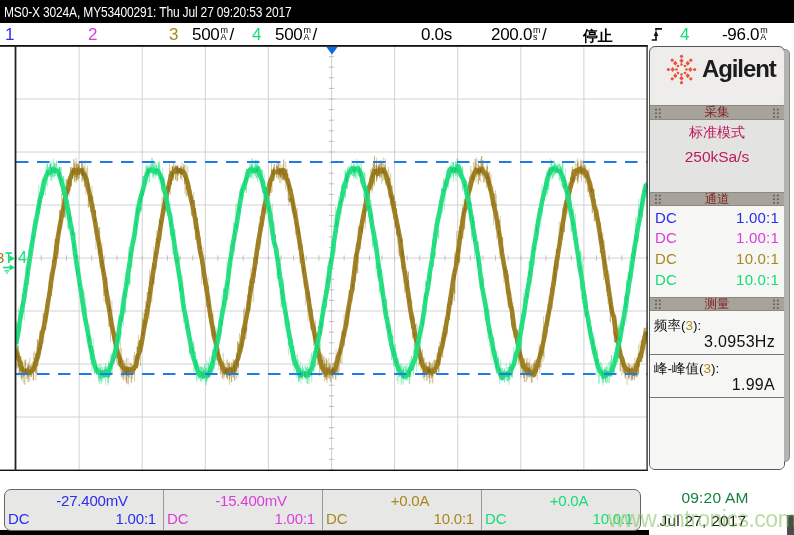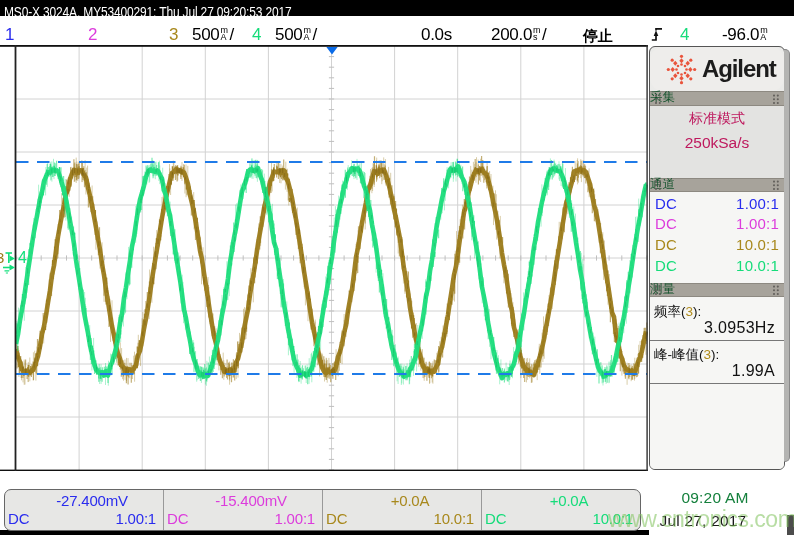--- a/index.html
+++ b/index.html
@@ -1,29 +1,29 @@
 <!DOCTYPE html>
 <html><head><meta charset="utf-8"><style>
 * { margin:0; padding:0; box-sizing:border-box; }
 html,body { width:794px; height:535px; overflow:hidden; background:#fff;
   font-family:"Liberation Sans", sans-serif; }
 .abs { position:absolute; }
-.topbar { position:absolute; left:0; top:0; width:794px; height:16px; background:#000; }
+.topbar { position:absolute; left:0; top:0; width:794px; height:23px; background:#000; }
 .topbar span { position:absolute; left:4px; top:3px; color:#fff; font-size:15px;
   letter-spacing:-0.2px; white-space:pre; transform:scaleX(0.80); transform-origin:0 0; }
 .row2 { position:absolute; left:0; top:23px; width:794px; height:22px; background:#fff; }
 .row2 > span { position:absolute; top:2px; font-size:17px; letter-spacing:-0.3px; white-space:pre; }
 .stk { display:inline-block; position:relative; width:10px; height:17px; vertical-align:top; }
 .stk i { position:absolute; left:1px; font-style:normal; font-size:9px; line-height:9px; letter-spacing:0; }
 .stk i.t { top:1px; } .stk i.b { top:8px; }
 .scope { position:absolute; left:0; top:45px; }
 .panel { position:absolute; left:649px; top:46px; width:136px; height:424px;
   background:#ebebe9; border:1.2px solid #555; border-radius:6px; overflow:hidden; }
 .phead { position:relative; height:14.5px; background:#a7a39b; border-top:1px solid #8d8981;
-  border-bottom:1px solid #8d8981; text-align:left; font-size:12.5px; line-height:13px; color:#14532d;font-family:Liberation Mono, monospace; }
+  border-bottom:1px solid #8d8981; text-align:center; font-size:12.5px; line-height:13px; color:#7f1d1d; }
 .phead svg { position:absolute; top:1.5px; }
 .gl { left:4px; } .gr { right:4px; }
 .acq { height:72px; background:#e3e3e1; text-align:center; color:#be185d; }
 .chrows { height:90.5px; background:#f6f6f4; padding:1.5px 5px 0 5px; }
 .chrow { display:flex; justify-content:space-between; font-size:15px; line-height:20.8px; letter-spacing:0.2px;}
 .meas { background:#f6f6f4; height:173px; font-size:13.5px; color:#111; }
 .mlabel { padding:6.5px 0 0 4px; line-height:15px; }
 .mval { text-align:right; padding:0 9px 0 0; font-size:16px; letter-spacing:0.3px; line-height:18.5px; }
 .msep { border-bottom:1.4px solid #777; margin-top:2.5px; }
 .strip { position:absolute; left:784px; top:49px; width:6px; height:413px; background:#b4b4b2;
@@ -115,21 +115,21 @@
   <path d="M8.8 208 V 218" fill="none"></path>
   <path d="M5.5 208 H 12" fill="none"></path>
   <path d="M9.5 210.5 L15 213.5 L9.5 216.5 Z" stroke="none"></path>
   <path d="M3 222.5 H 10" fill="none"></path>
   <path d="M9.5 219.5 L15 222.5 L9.5 225.5 Z" stroke="none"></path>
   <path d="M4.5 225.8 H 9.2 M5.8 228 H 8" fill="none" stroke-width="1.2"></path>
 </g>
 <text x="18" y="218" font-size="16" fill="#12e07c" font-family="Liberation Sans">4</text>
 </svg>
 <div class="panel">
-  <div style="height:44px; position:relative; background:#eeedeb;border-radius:13px;">
+  <div style="height:58px; position:relative; background:#eeedeb;border-radius:13px;">
     <div class="abs" style="left:15px; top:6px;"><svg width="33" height="33" viewBox="0 0 33 33">
           <circle cx="21.5" cy="16.5" r="1.3" fill="#e9543c"></circle>
           <path d="M25.3 14.0 L27.5 16.5 L25.3 19.0 L23.1 16.5 Z" fill="#e9543c"></path>
           <circle cx="29.7" cy="16.5" r="1.6" fill="#e9543c"></circle>
           <circle cx="20.0" cy="20.0" r="1.3" fill="#e9543c"></circle>
           <path d="M22.7 20.2 L24.9 22.7 L22.7 25.2 L20.5 22.7 Z" fill="#e9543c"></path>
           <circle cx="25.8" cy="25.8" r="1.6" fill="#e9543c"></circle>
           <circle cx="16.5" cy="21.5" r="1.3" fill="#e9543c"></circle>
           <path d="M16.5 22.8 L18.7 25.3 L16.5 27.8 L14.3 25.3 Z" fill="#e9543c"></path>
           <circle cx="16.5" cy="29.7" r="1.6" fill="#e9543c"></circle>

